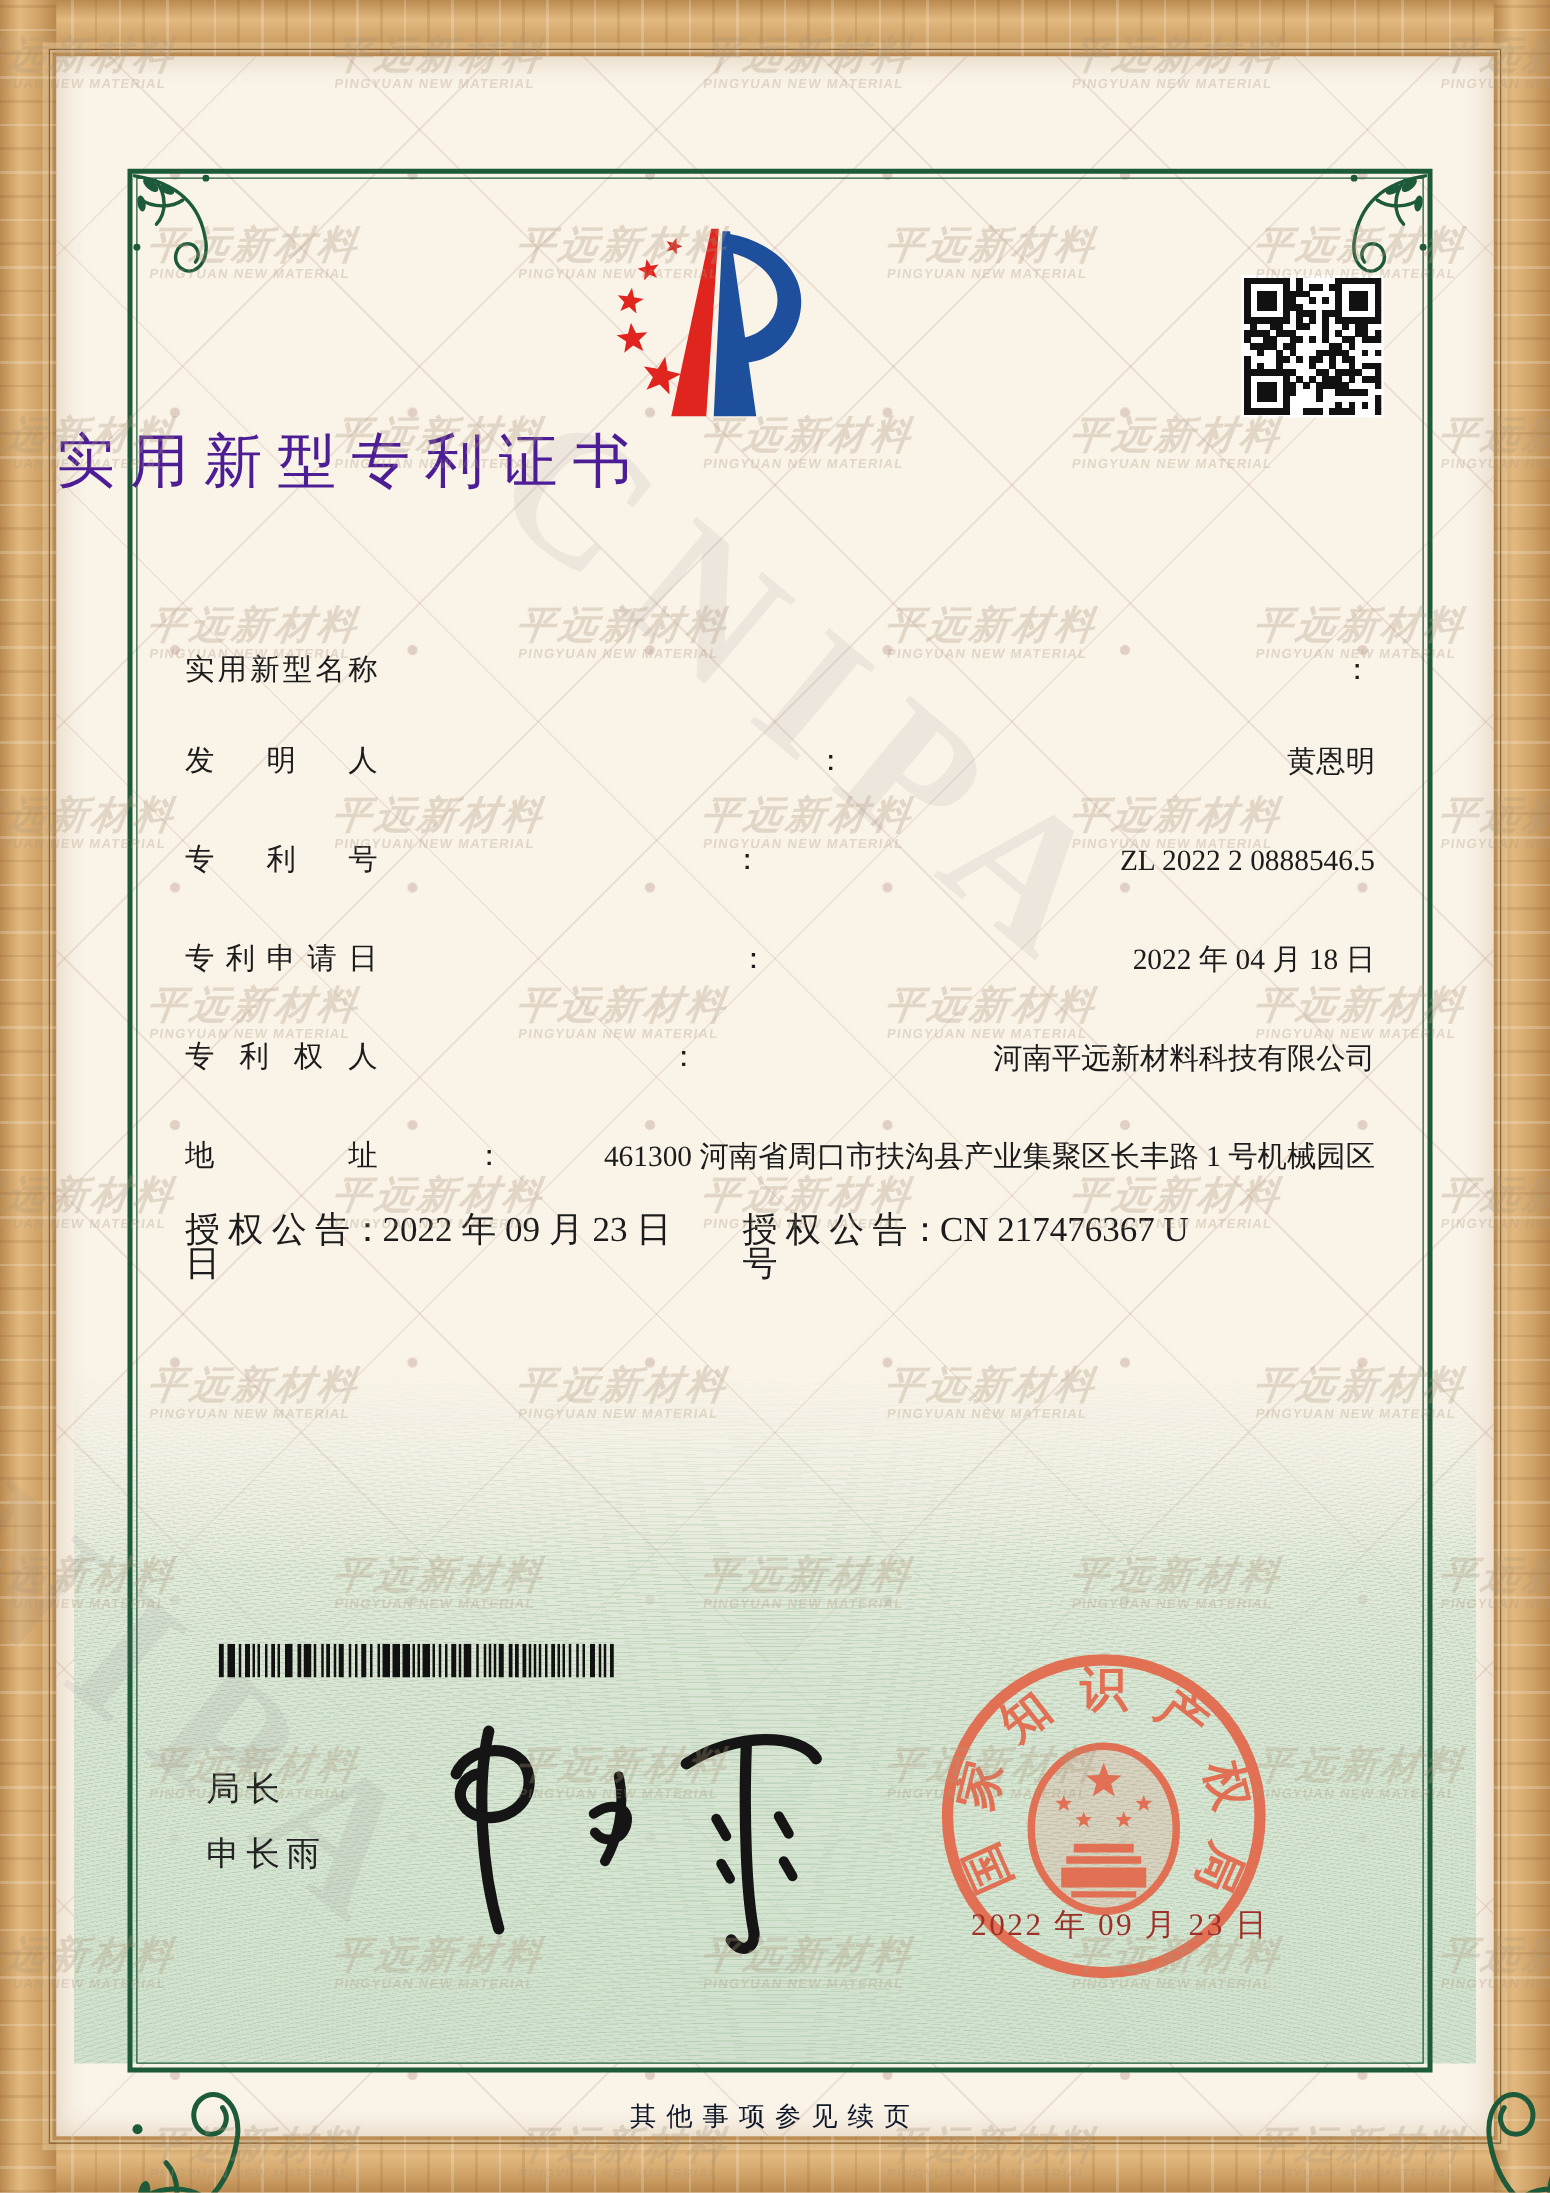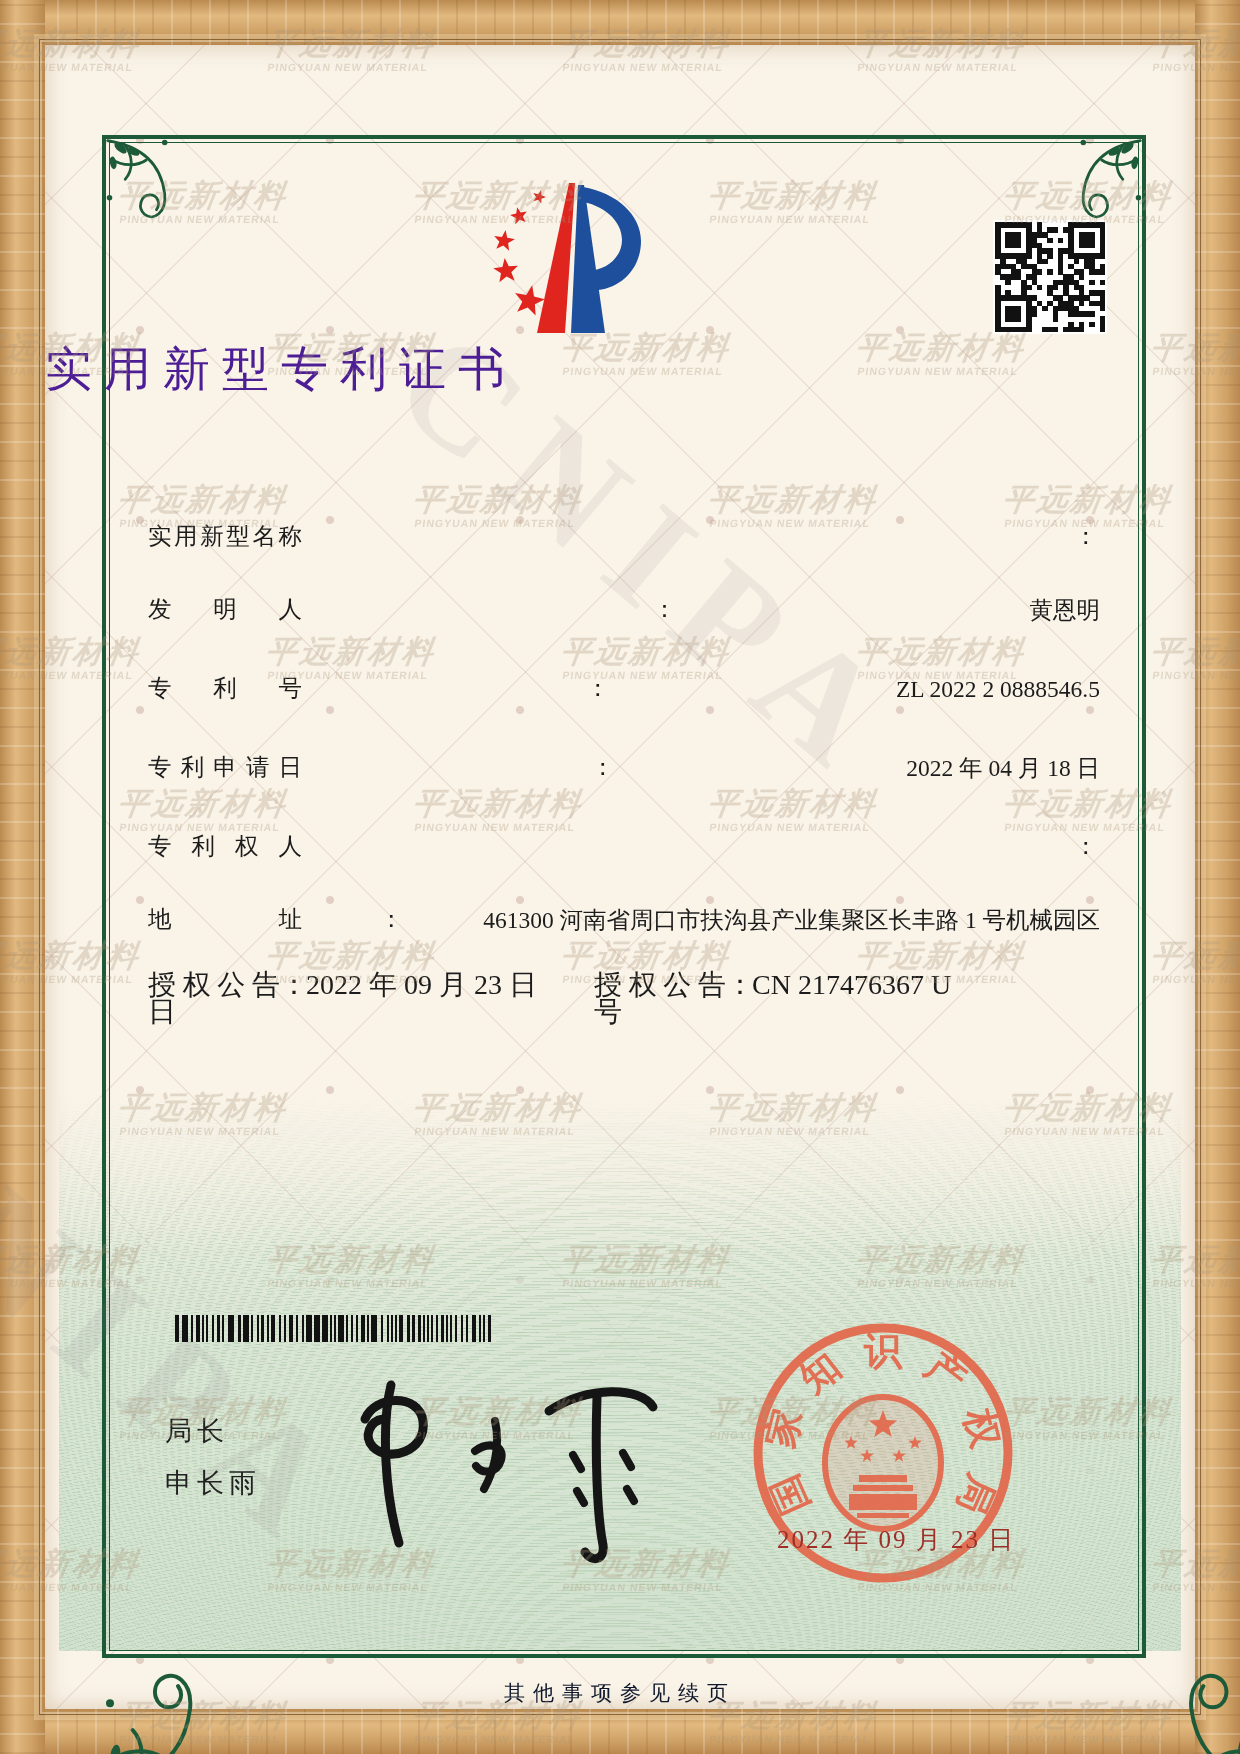--- a/index.html
+++ b/index.html
@@ -437,20 +437,21 @@
           <span class="f-value">ZL 2022 2 0888546.5</span>
         </div>
         <div class="field-row">
           <span class="f-label">专利申请日</span>
           <span class="f-colon">：</span>
           <span class="f-value">2022 年 04 月 18 日</span>
         </div>
         <div class="field-row">
           <span class="f-label">专利权人</span>
           <span class="f-colon">：</span>
+          <span class="f-value">河南平远新材料科技有限公司</span>
         </div>
         <div class="field-row">
           <span class="f-label">地址</span>
           <span class="f-colon">：</span>
           <span class="f-value">461300 河南省周口市扶沟县产业集聚区长丰路 1 号机械园区</span>
         </div>
       </div>
 
     <div class="grant-row">
       <span class="grant-g grant-g1">

